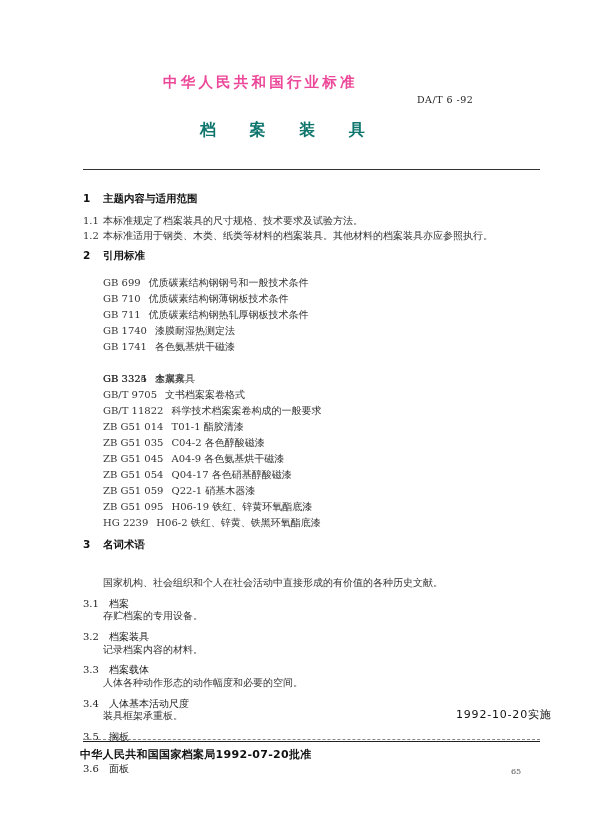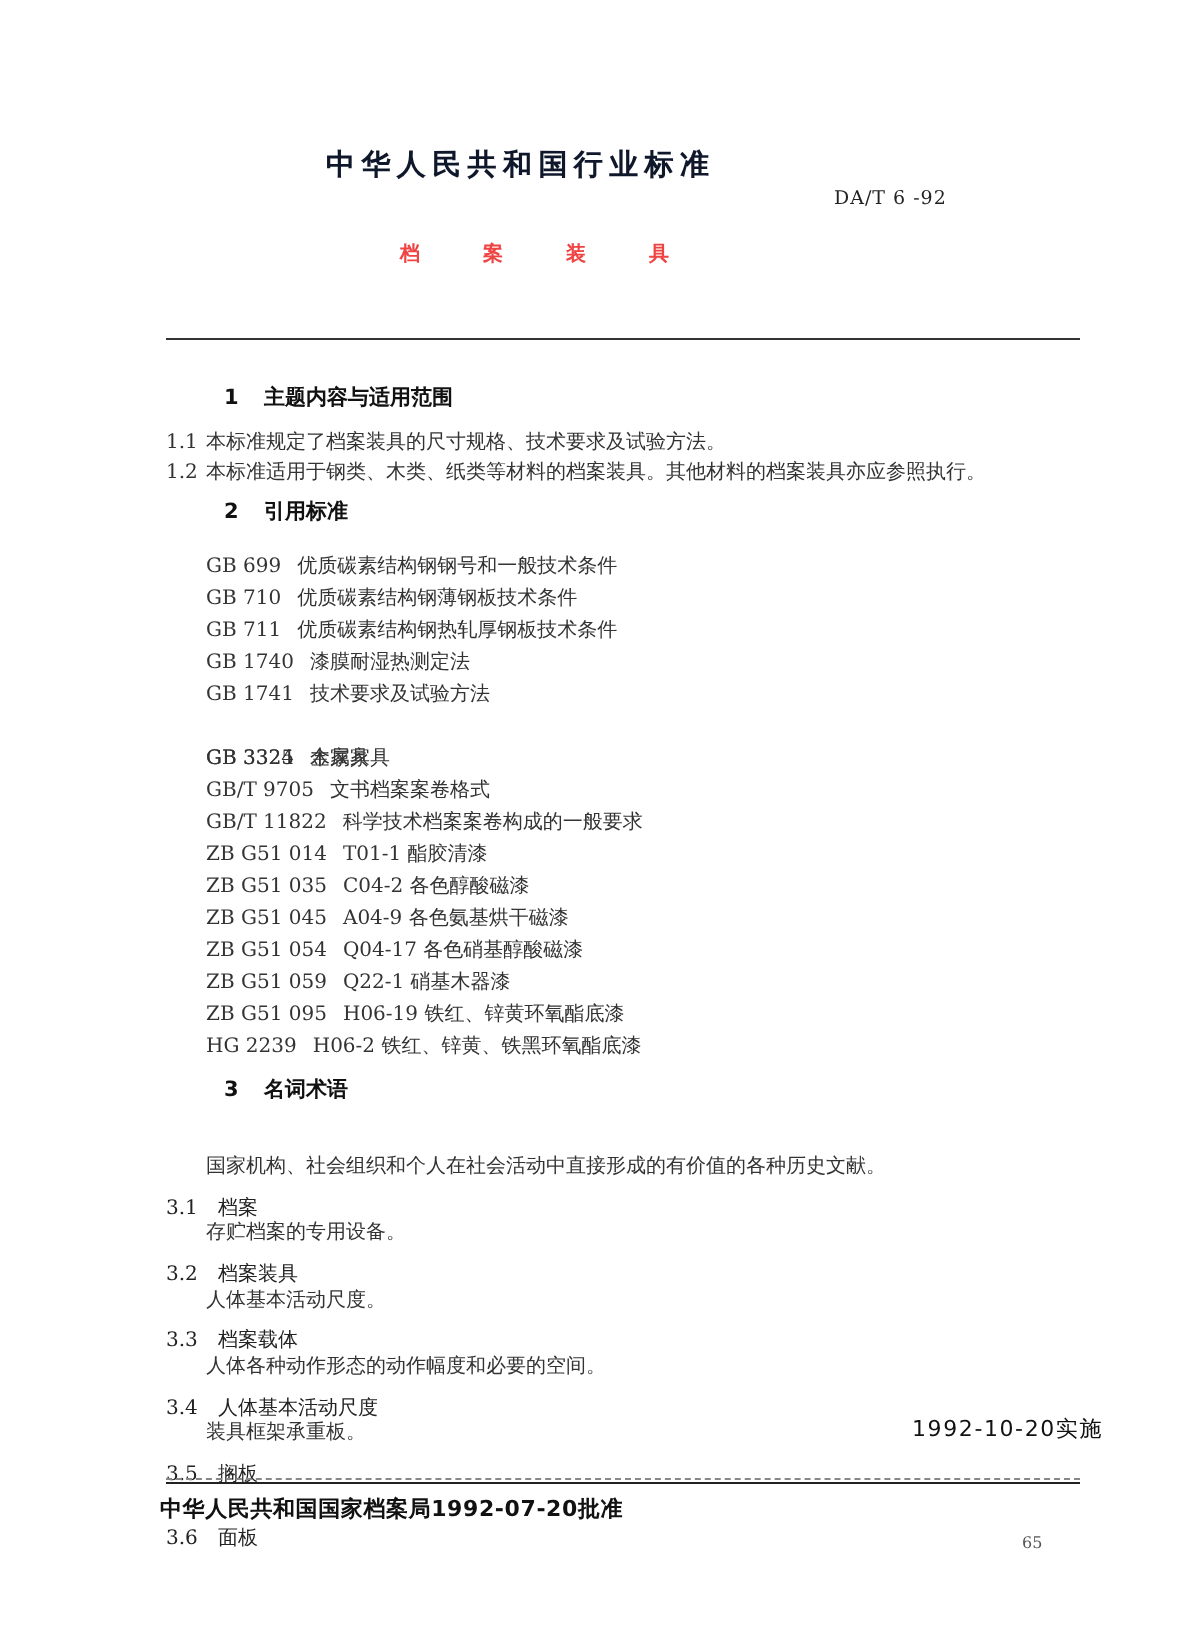--- a/index.html
+++ b/index.html
@@ -5,30 +5,30 @@
     html, body { margin: 0; padding: 0; background: #ffffff; }
     body {
       width: 600px; height: 823px; position: relative; overflow: hidden;
       font-family: "DejaVu Serif", "Liberation Serif", serif;
       color: #1a1a1a;
     }
     .abs { position: absolute; white-space: nowrap; }
     .sans { font-family: "DejaVu Sans", "Liberation Sans", sans-serif; }
     .serif { font-family: "DejaVu Serif", "Liberation Serif", serif; }
 
-    .std-header { left: 163px; top: 73px; font-size: 14.5px; letter-spacing: 3.2px; font-weight: bold; color: #0f172a; }
+    .std-header { left: 163px; top: 73px; font-size: 14.5px; letter-spacing: 3.2px; font-weight: bold; color: #ec4899; }
     .std-code { left: 417px; top: 94px; font-size: 9.5px; letter-spacing: 0.5px; color: #222; }
-    .doc-title { left: 200px; top: 120px; font-size: 10px; letter-spacing: 14px; font-weight: bold; color: #ef4444; }
+    .doc-title { left: 200px; top: 120px; font-size: 16px; letter-spacing: 14px; font-weight: bold; color: #0f766e; }
 
     .rule { position: absolute; height: 0; border-top: 1px solid #333; }
     .rule-top { left: 83px; top: 169px; width: 457px; }
     .rule-bottom { left: 83px; top: 741px; width: 457px; border-top: 1px solid #222; }
     .rule-bottom-dashed { left: 83px; top: 739px; width: 457px; border-top: 1px dashed #888; }
 
-    .sec-heading { font-size: 10.5px; font-weight: bold; color: #111; margin-left: 29px; }
+    .sec-heading { font-size: 10.5px; font-weight: bold; color: #111; }
     .sec-num { display: inline-block; width: 20px; }
     .clause { font-size: 10px; color: #333; }
     .clause-num { display: inline-block; width: 20px; }
     .ref-row { font-size: 10px; color: #333; }
     .ref-code { display: inline-block; }
     .ref-title { margin-left: 8px; }
     .term-head { font-size: 10px; color: #222; margin-top: 37px; }
     .term-num { display: inline-block; width: 26px; }
     .term-def { font-size: 10px; color: #333; }
 
@@ -55,21 +55,21 @@
 </div>
 
 <div class="abs sec-heading sans" style="left:83px; top:249px;">
   <span class="sec-num">2</span><span>引用标准</span>
 </div>
 
 <div class="abs ref-row" style="left:103px; top:276px;"><span class="ref-code">GB 699</span><span class="ref-title">优质碳素结构钢钢号和一般技术条件</span></div>
 <div class="abs ref-row" style="left:103px; top:292px;"><span class="ref-code">GB 710</span><span class="ref-title">优质碳素结构钢薄钢板技术条件</span></div>
 <div class="abs ref-row" style="left:103px; top:308px;"><span class="ref-code">GB 711</span><span class="ref-title">优质碳素结构钢热轧厚钢板技术条件</span></div>
 <div class="abs ref-row" style="left:103px; top:324px;"><span class="ref-code">GB 1740</span><span class="ref-title">漆膜耐湿热测定法</span></div>
-<div class="abs ref-row" style="left:103px; top:340px;"><span class="ref-code">GB 1741</span><span class="ref-title">技术要求及试验方法</span></div>
+<div class="abs ref-row" style="left:103px; top:340px;"><span class="ref-code">GB 1741</span><span class="ref-title">各色氨基烘干磁漆</span></div>
 <div class="abs ref-row" style="left:103px; top:356px;margin-top:16px;"><span class="ref-code">GB 3324</span><span class="ref-title">木家具</span></div>
 <div class="abs ref-row" style="left:103px; top:372px;"><span class="ref-code">GB 3325</span><span class="ref-title">金属家具</span></div>
 <div class="abs ref-row" style="left:103px; top:388px;"><span class="ref-code">GB/T 9705</span><span class="ref-title">文书档案案卷格式</span></div>
 <div class="abs ref-row" style="left:103px; top:404px;"><span class="ref-code">GB/T 11822</span><span class="ref-title">科学技术档案案卷构成的一般要求</span></div>
 <div class="abs ref-row" style="left:103px; top:420px;"><span class="ref-code">ZB G51 014</span><span class="ref-title">T01-1 酯胶清漆</span></div>
 <div class="abs ref-row" style="left:103px; top:436px;"><span class="ref-code">ZB G51 035</span><span class="ref-title">C04-2 各色醇酸磁漆</span></div>
 <div class="abs ref-row" style="left:103px; top:452px;"><span class="ref-code">ZB G51 045</span><span class="ref-title">A04-9 各色氨基烘干磁漆</span></div>
 <div class="abs ref-row" style="left:103px; top:468px;"><span class="ref-code">ZB G51 054</span><span class="ref-title">Q04-17 各色硝基醇酸磁漆</span></div>
 <div class="abs ref-row" style="left:103px; top:484px;"><span class="ref-code">ZB G51 059</span><span class="ref-title">Q22-1 硝基木器漆</span></div>
 <div class="abs ref-row" style="left:103px; top:500px;"><span class="ref-code">ZB G51 095</span><span class="ref-title">H06-19 铁红、锌黄环氧酯底漆</span></div>
@@ -79,21 +79,21 @@
   <span class="sec-num">3</span><span>名词术语</span>
 </div>
 
 <div class="abs term-head" style="left:83px; top:560px;"><span class="term-num">3.1</span><span>档案</span></div>
 <div class="abs term-def" style="left:103px; top:576px;">国家机构、社会组织和个人在社会活动中直接形成的有价值的各种历史文献。</div>
 
 <div class="abs term-head" style="left:83px; top:593px;"><span class="term-num">3.2</span><span>档案装具</span></div>
 <div class="abs term-def" style="left:103px; top:609px;">存贮档案的专用设备。</div>
 
 <div class="abs term-head" style="left:83px; top:626px;"><span class="term-num">3.3</span><span>档案载体</span></div>
-<div class="abs term-def" style="left:103px; top:643px;">人体基本活动尺度。</div>
+<div class="abs term-def" style="left:103px; top:643px;">记录档案内容的材料。</div>
 
 <div class="abs term-head" style="left:83px; top:660px;"><span class="term-num">3.4</span><span>人体基本活动尺度</span></div>
 <div class="abs term-def" style="left:103px; top:676px;">人体各种动作形态的动作幅度和必要的空间。</div>
 
 <div class="abs term-head" style="left:83px; top:693px;"><span class="term-num">3.5</span><span>搁板</span></div>
 <div class="abs term-def" style="left:103px; top:709px;">装具框架承重板。</div>
 
 <div class="abs term-head" style="left:83px; top:725px;"><span class="term-num">3.6</span><span>面板</span></div>
 
 <div class="rule rule-bottom-dashed"></div>

